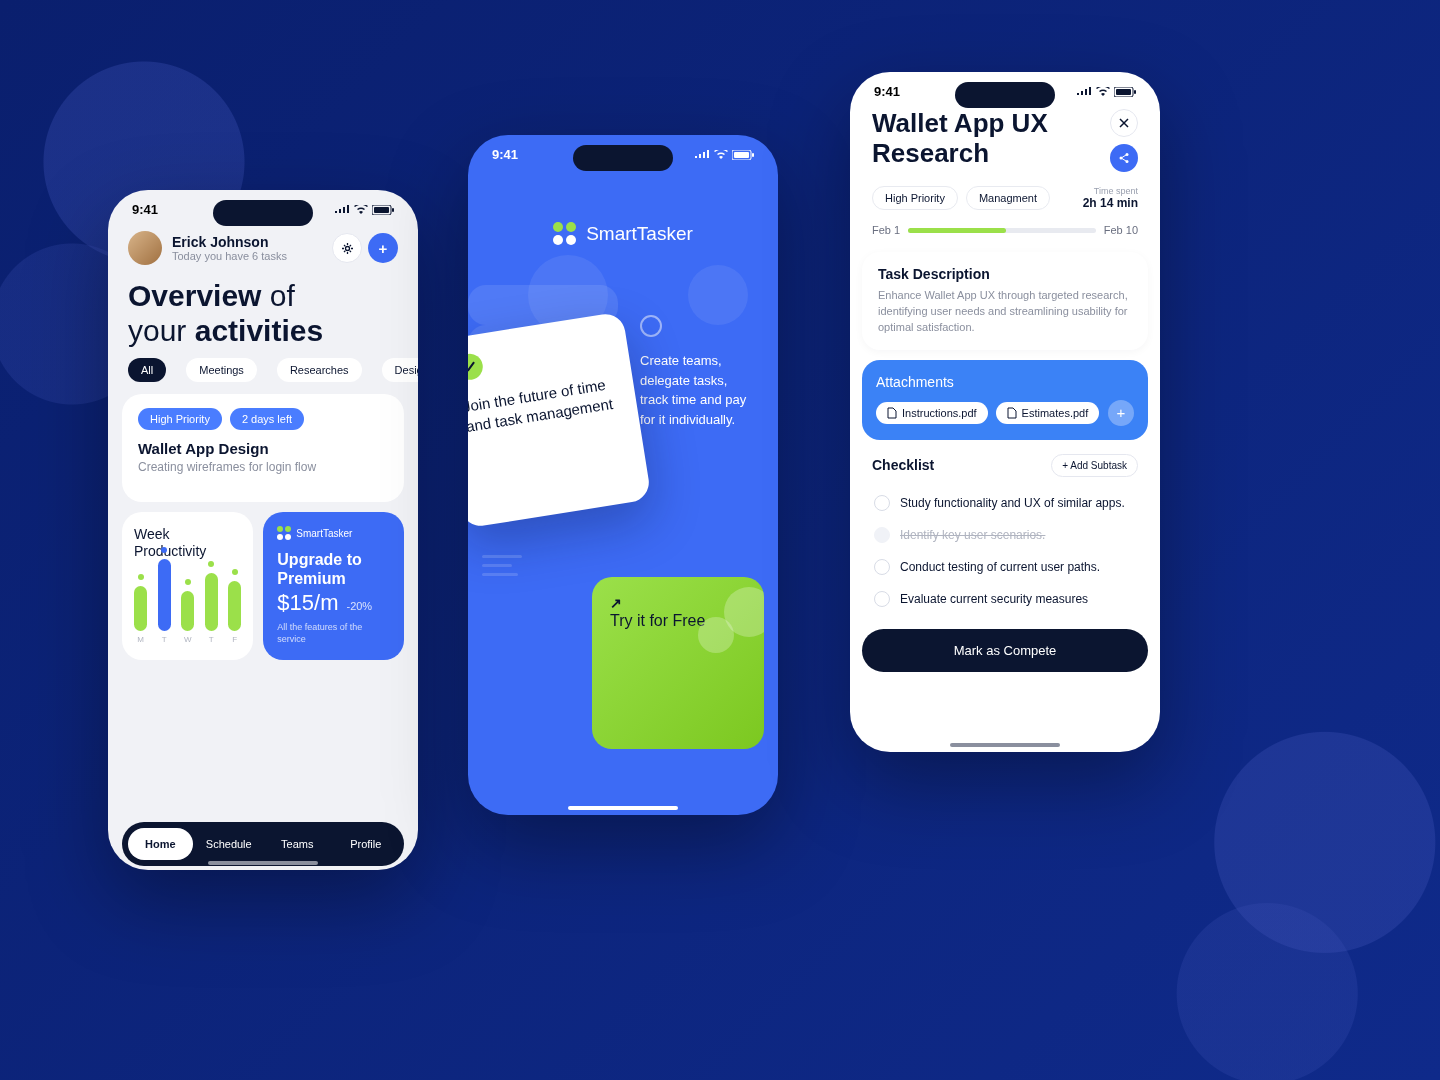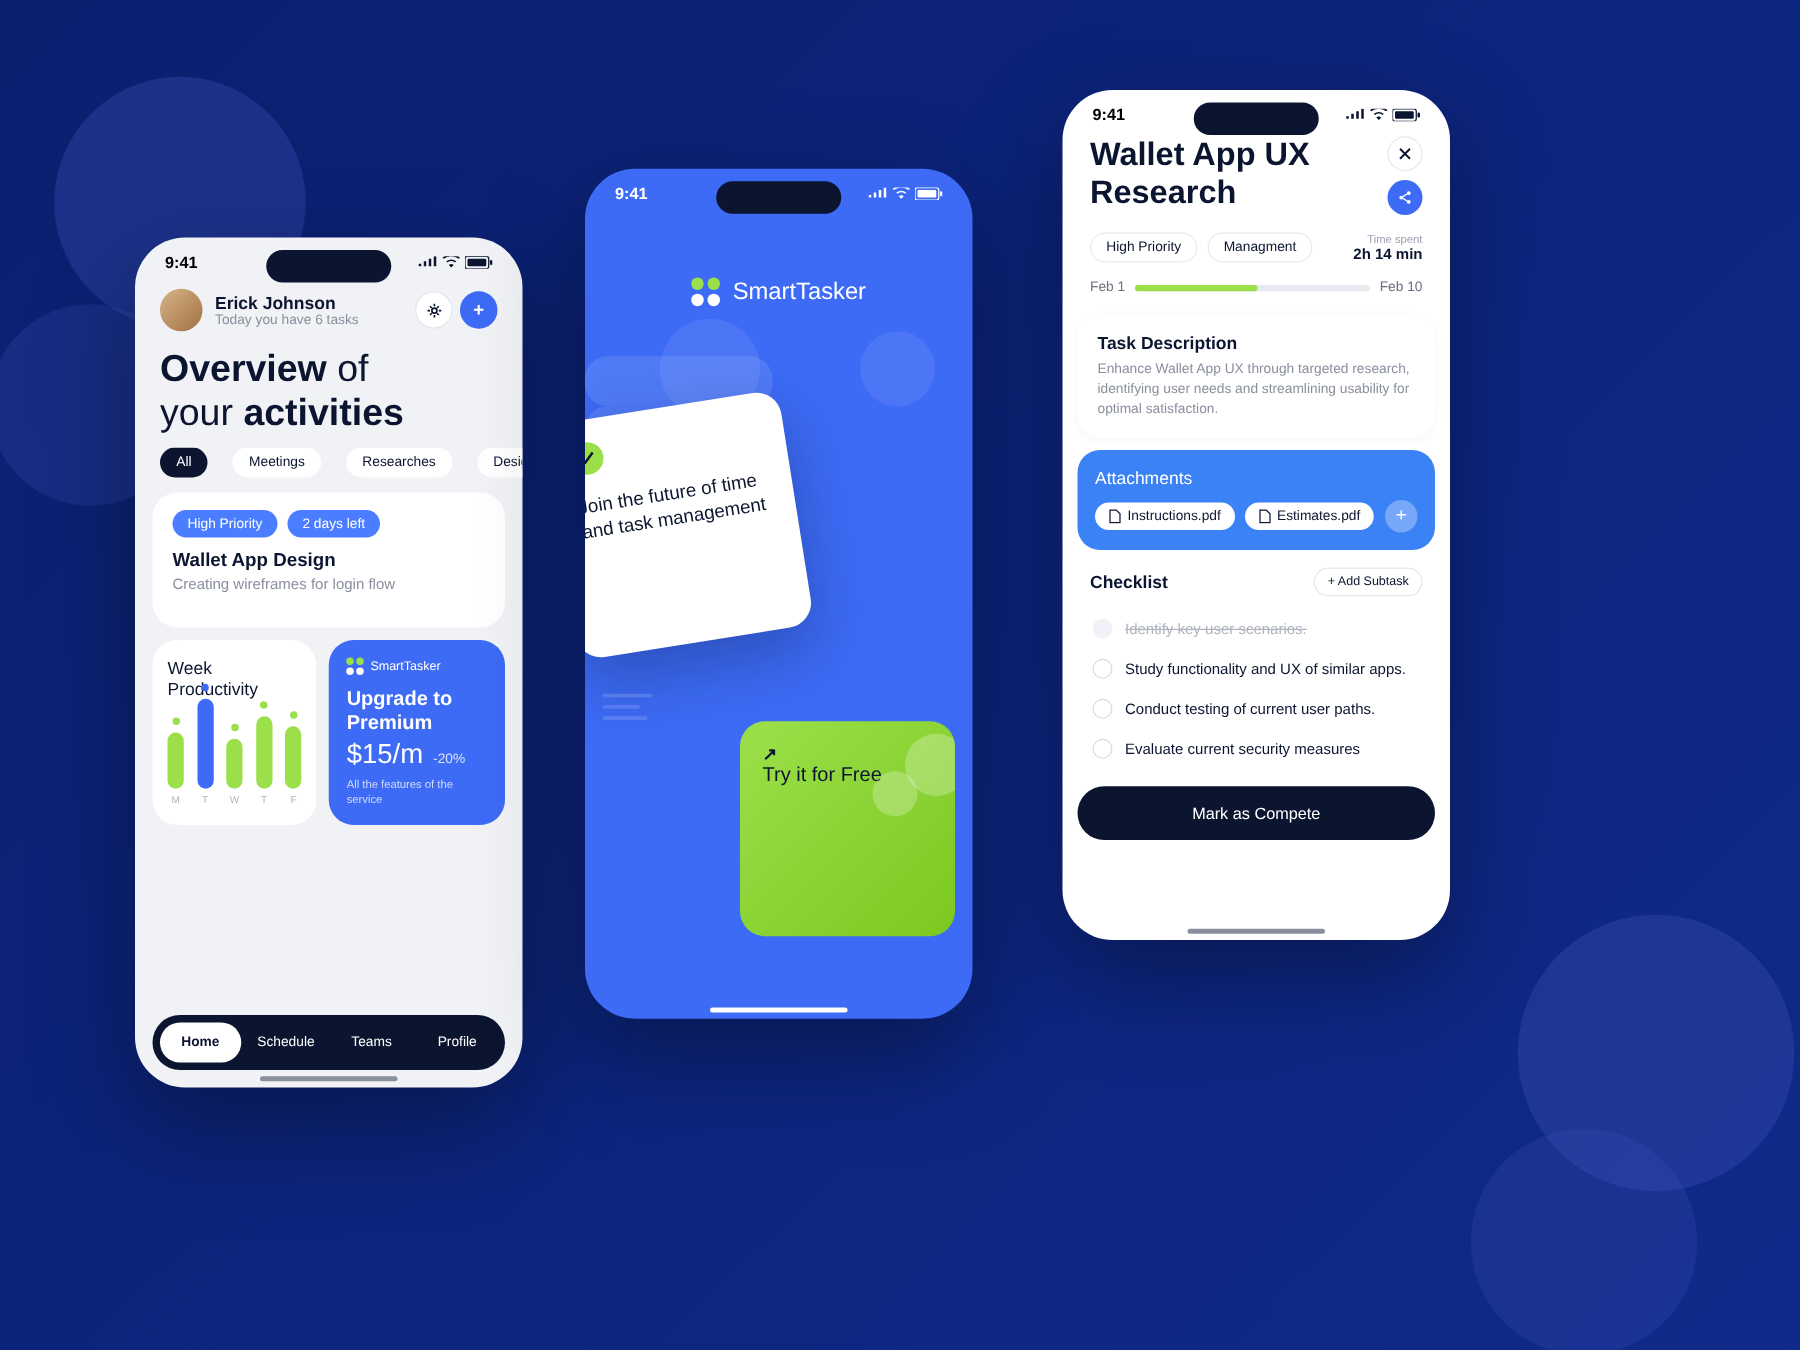--- a/index.html
+++ b/index.html
@@ -70,21 +70,21 @@
 .upgrade-logo { display: flex; align-items: center; gap: 5px; font-size: 10px; margin-bottom: 10px; }
 .logo-dots { display: grid; grid-template-columns: 6px 6px; gap: 2px; }
 .logo-dots span { width: 6px; height: 6px; border-radius: 50%; background: #9be04a; }
 .logo-dots span:nth-child(3), .logo-dots span:nth-child(4) { background: #fff; }
 .upgrade-h { font-size: 16px; line-height: 1.2; margin-bottom: 2px; font-weight: 700; }
 .price-row { display: flex; align-items: baseline; gap: 8px; margin-bottom: 6px; }
 .price { font-size: 22px; font-weight: 500; }
 .discount { font-size: 11px; opacity: .8; }
 .upgrade-sub { font-size: 9px; opacity: .75; line-height: 1.3; }
 
-.nav-bar { position: absolute; bottom: 14px; left: 14px; right: 14px; background: #0b1530; border-radius: 26px; padding: 6px; display: flex; gap: 4px; }
+.nav-bar { position: absolute; bottom: 4px; left: 14px; right: 14px; background: #0b1530; border-radius: 26px; padding: 6px; display: flex; gap: 4px; }
 .nav-item { flex: 1; text-align: center; padding: 10px 6px; border-radius: 20px; font-size: 11px; color: #fff; }
 .nav-item.active { background: #fff; color: #0b1530; font-weight: 600; }
 .home-ind { position: absolute; bottom: 5px; left: 50%; transform: translateX(-50%); width: 110px; height: 4px; border-radius: 2px; background: #8a8f9e; }
 
 
 .p2-logo { display: flex; align-items: center; gap: 10px; justify-content: center; margin-top: 56px; color: #fff; font-size: 19px; font-weight: 500; }
 .p2-logo .logo-dots { grid-template-columns: 10px 10px; gap: 3px; }
 .p2-logo .logo-dots span { width: 10px; height: 10px; }
 .p2-body { position: relative; height: 500px; margin-top: 40px; }
 .p2-bgcircle { position: absolute; border-radius: 50%; background: rgba(255,255,255,.08); }
@@ -291,20 +291,24 @@
         <span></span>
         <span></span>
       </span>
     <span>SmartTasker</span>
   </div>
 
   <div class="p2-body">
     <div class="p2-bgcircle" style="width:80px;height:80px;left:60px;top:-30px"></div>
     <div class="p2-bgcircle" style="width:60px;height:60px;right:30px;top:-20px"></div>
 
+    <div class="p2-tile tile-blue">
+      <div class="tile-blue-circle"></div>
+      <div>Create teams, delegate tasks, track time and pay for it individually.</div>
+    </div>
 
     <div class="p2-tile tile-white">
       <div class="check-circle">
         <svg width="12" height="10">
             <path d="M1 5l3 3 7-7" fill="none" stroke="#0b1530" stroke-width="2"></path>
           </svg>
       </div>
       <div class="tile-white-text">Join the future of time and task management</div>
     </div>
 
@@ -409,30 +413,30 @@
       <div class="add-file">+</div>
     </div>
   </div>
 
   <div class="checklist">
     <div class="check-head">
       <div class="check-h">Checklist</div>
       <div class="add-sub">+ Add Subtask</div>
     </div>
     <div id="checklist-items">
+        <div class="check-item">
+          <div class="check-circle2"></div>
+          <div>Study functionality and UX of similar apps.</div>
+        </div>
         <div class="check-item done">
           <div class="check-circle2"></div>
           <div>Identify key user scenarios.</div>
         </div>
         <div class="check-item">
           <div class="check-circle2"></div>
-          <div>Study functionality and UX of similar apps.</div>
-        </div>
-        <div class="check-item">
-          <div class="check-circle2"></div>
           <div>Conduct testing of current user paths.</div>
         </div>
         <div class="check-item">
           <div class="check-circle2"></div>
           <div>Evaluate current security measures</div>
         </div>
       </div>
   </div>
 
   <div class="complete-btn">Mark as Compete</div>

